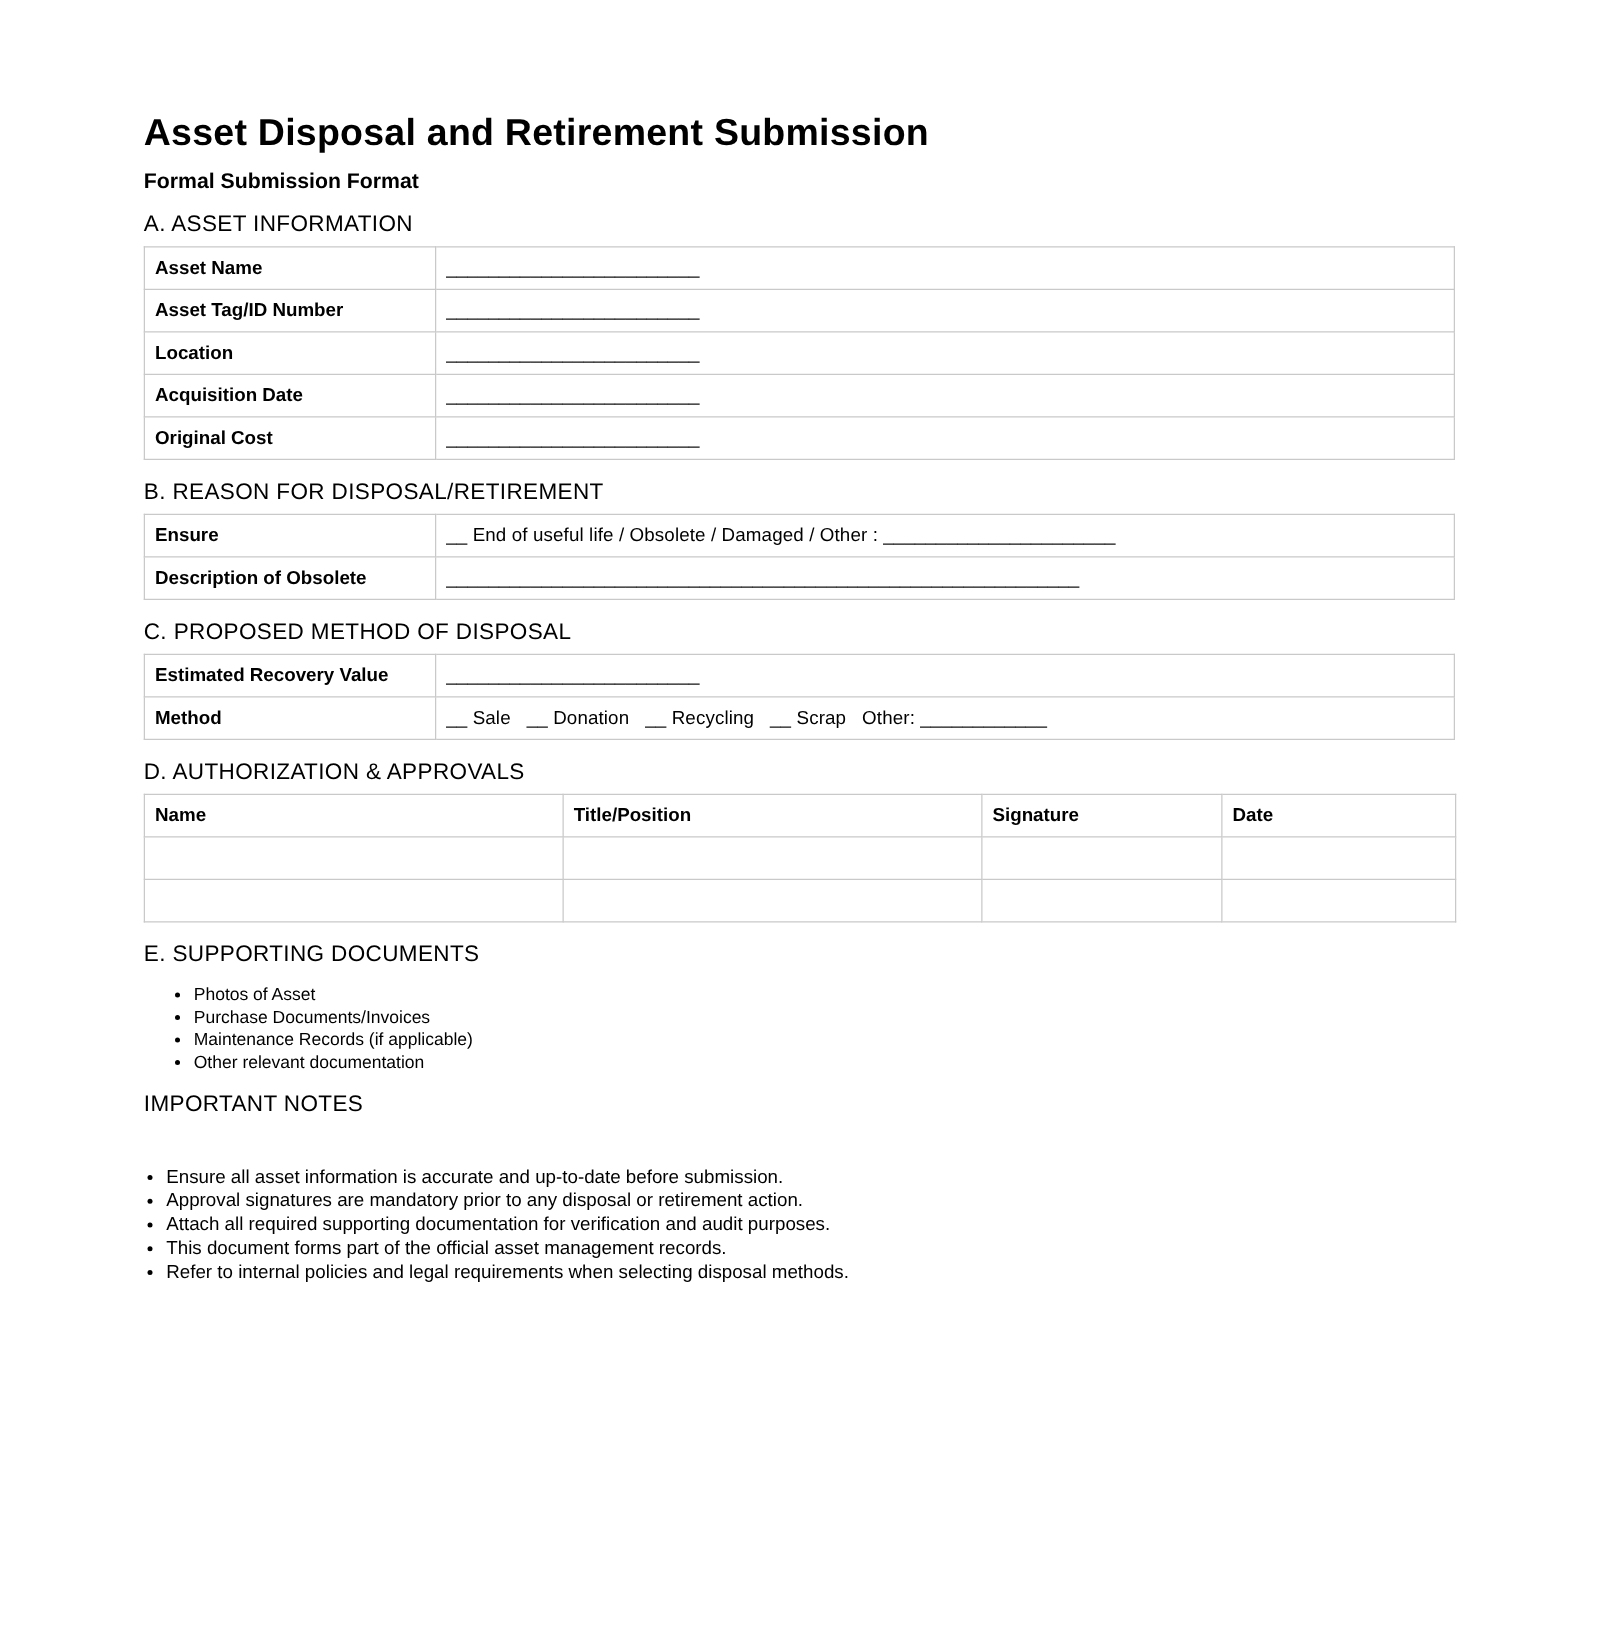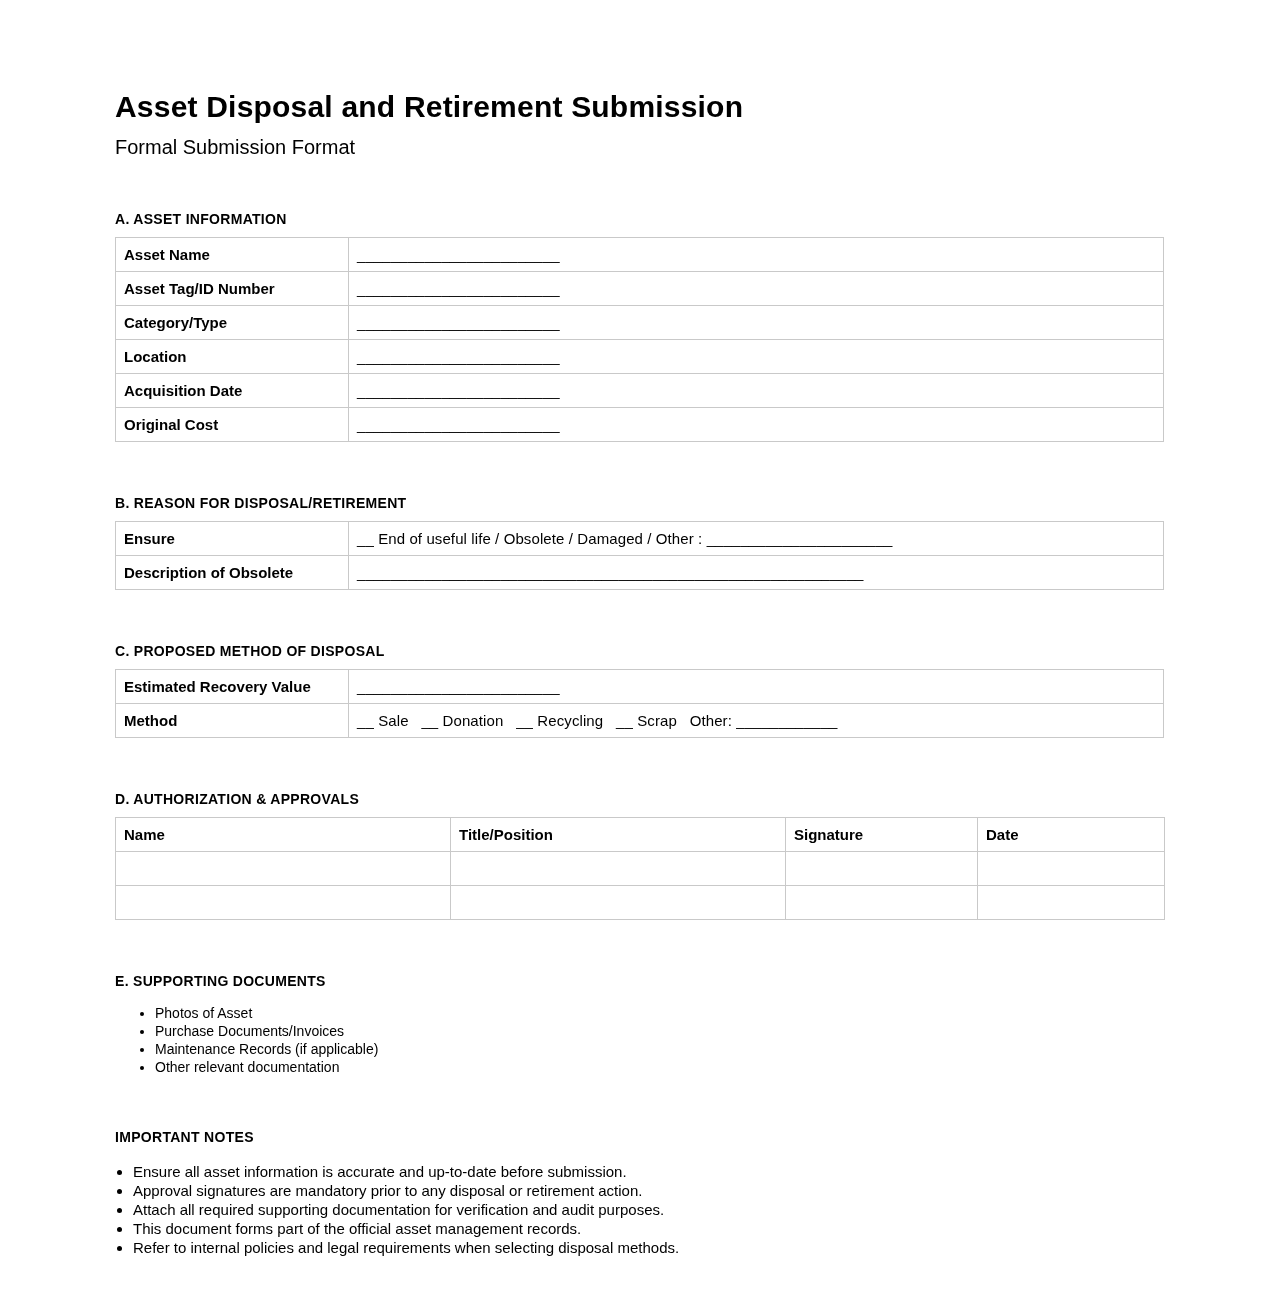--- a/index.html
+++ b/index.html
@@ -16,30 +16,30 @@
     padding: 91px 114px 0 115px;
   }
   .doc-title {
     font-size: 30px;
     font-weight: 700;
     line-height: 1.05;
     margin: 0 0 13px 0;
     letter-spacing: 0.2px;
   }
   .doc-subtitle {
-    font-size: 20px;
-    font-weight: 400;
+    font-size: 17px;
+    font-weight: 700;
     line-height: 1.1;
     margin: 0;
   }
   .section-heading {
-    font-size: 14px;
-    font-weight: 700;
+    font-size: 18px;
+    font-weight: 400;
     letter-spacing: 0.3px;
-    margin: 52px 0 9px 0;
+    margin: 16px 0 9px 0;
     line-height: 18px;
   }
   table.form-table {
     width: 1049px;
     border-collapse: collapse;
     table-layout: fixed;
   }
   table.form-table td, table.form-table th {
     border: 1px solid #c9c9c9;
     height: 34px;
@@ -57,21 +57,21 @@
   col.c-title { width: 335px; }
   col.c-sig  { width: 192px; }
   col.c-date { width: 187px; }
   ul.doc-list {
     margin: 14px 0 0 0;
     padding-left: 40px;
     font-size: 14px;
   }
   ul.doc-list li { line-height: 18px; }
   ul.notes-list {
-    margin: 16px 0 0 0;
+    margin: 40px 0 0 0;
     padding-left: 18px;
     font-size: 15px;
   }
   ul.notes-list li { line-height: 19px; }
 </style>
 </head>
 <body>
 
 <div class="page">
 
@@ -84,24 +84,20 @@
         <col class="c-label">
         <col>
       </colgroup>
     <tbody>
       <tr>
         <td class="label-cell">Asset Name</td>
         <td class="value-cell">________________________</td>
       </tr>
       <tr>
         <td class="label-cell">Asset Tag/ID Number</td>
-        <td class="value-cell">________________________</td>
-      </tr>
-      <tr>
-        <td class="label-cell">Category/Type</td>
         <td class="value-cell">________________________</td>
       </tr>
       <tr>
         <td class="label-cell">Location</td>
         <td class="value-cell">________________________</td>
       </tr>
       <tr>
         <td class="label-cell">Acquisition Date</td>
         <td class="value-cell">________________________</td>
       </tr>

